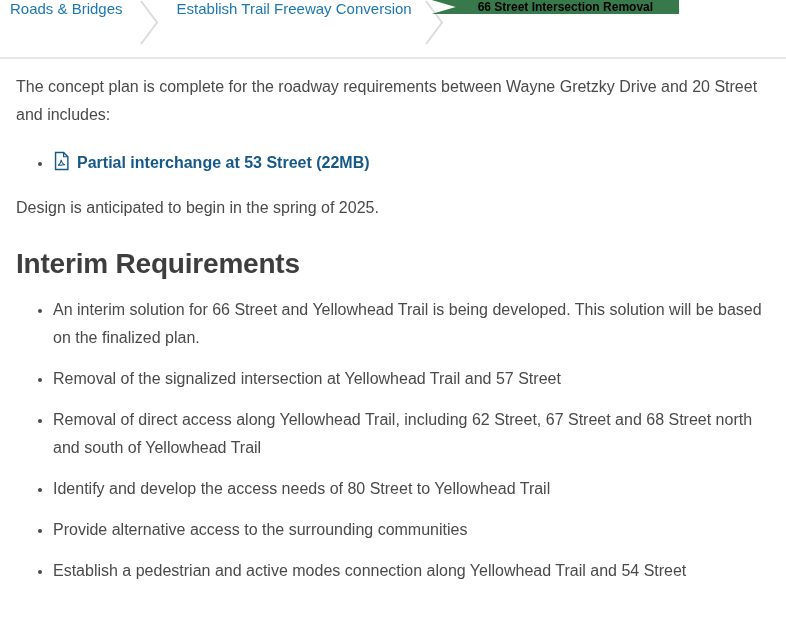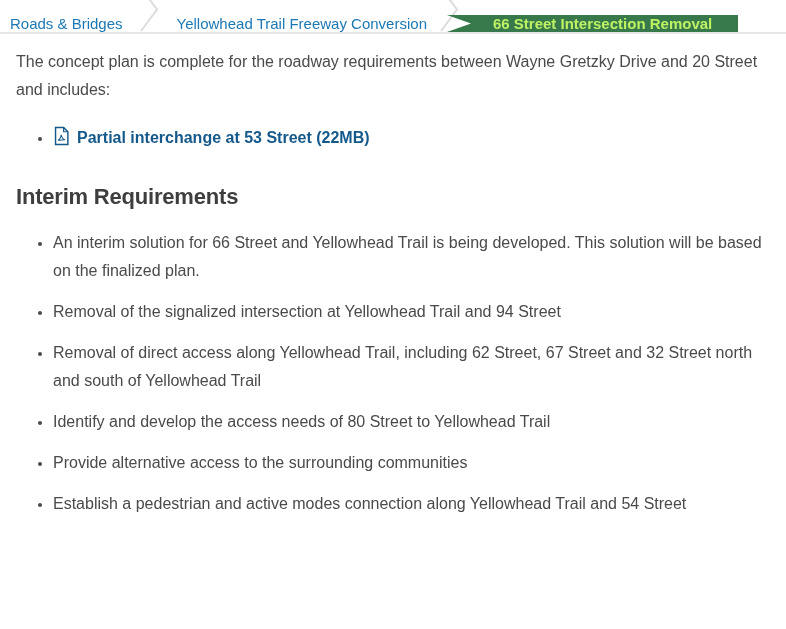--- a/index.html
+++ b/index.html
@@ -13,47 +13,47 @@
   }
   *{box-sizing:border-box;margin:0;padding:0;}
   html,body{background:#fff;}
   body{
     width:786px;height:629px;overflow:hidden;
     font-family:"Liberation Sans","DejaVu Sans",sans-serif;
     color:var(--body-gray);
   }
   
   .breadcrumb{
-    display:flex;align-items:flex-end;height:34px;
+    display:flex;align-items:flex-start;height:59px;
     border-bottom:2px solid var(--divider-gray);
     position:relative;overflow:hidden;
   }
   .crumb{
     display:flex;align-items:center;
     font-size:15px;color:var(--breadcrumb-blue);
     text-decoration:none;padding:0 14px 0 10px;white-space:nowrap;cursor:pointer;
   }
   .crumb.second{padding:0 10px 0 14px;}
   .sep{flex:0 0 auto;display:block;height:45px;}
   .active-tab{
     display:flex;align-items:center;
     background:var(--active-tab-green);
-    color:#bef264;font-weight:700;font-size:15px;white-space:nowrap;
+    color:#000000;font-weight:700;font-size:12px;white-space:nowrap;
     padding:0 26px 0 46px;margin-left:-16px;
     clip-path:polygon(0 0,100% 0,100% 100%,0 100%,24px 50%);
     cursor:default;
   }
   
   .content{padding:0 16px;}
   h1{
     font-size:26px;line-height:32px;font-weight:700;
     color:var(--heading-gray);margin-top:26px;letter-spacing:-0.3px;
   }
   h2{
-    font-size:22px;line-height:28px;font-weight:700;
+    font-size:28px;line-height:28px;font-weight:700;
     color:var(--heading-gray);margin-top:28px;letter-spacing:-0.2px;
   }
   p{font-size:16px;line-height:28px;margin-top:14px;color:var(--body-gray);}
   ul{margin-top:20px;padding-left:37px;}
   ul.req-list{margin-top:18px;}
   li{font-size:16px;line-height:28px;margin-bottom:13px;color:var(--body-gray);}
   li::marker{color:var(--body-gray);font-size:14px;}
   .pdf-link{
     color:var(--link-blue);font-weight:700;font-size:16px;
     text-decoration:none;cursor:pointer;
@@ -65,21 +65,21 @@
 </head>
 <body>
 
 <nav class="breadcrumb">
   <a class="crumb">Roads &amp; Bridges</a>
 
   <svg class="sep" width="26" height="45" viewBox="0 0 26 45">
     <polyline points="4,1 20,22.5 4,44" fill="none" stroke="#DCDCDC" stroke-width="2"></polyline>
   </svg>
 
-  <a class="crumb second">Yellowhead Trail Freeway Conversion</a>
+  <a class="crumb second">Establish Trail Freeway Conversion</a>
 
   <svg class="sep" width="26" height="45" viewBox="0 0 26 45">
     <polyline points="4,1 20,22.5 4,44" fill="none" stroke="#DCDCDC" stroke-width="2"></polyline>
   </svg>
 
   <div class="active-tab">66 Street Intersection Removal</div>
 </nav>
 
 <main class="content">
 
@@ -91,25 +91,26 @@
       <span class="pdf-icon">
         <svg width="17" height="20" viewBox="0 0 20 23">
           <path d="M3 1.5 h9.5 l5 5 v15 h-14.5 z" fill="none" stroke="#15598B" stroke-width="1.7"></path>
           <path d="M12.5 1.5 v5 h5" fill="none" stroke="#15598B" stroke-width="1.4"></path>
           <path d="M6 16.5 C8 15.8 9.3 12.2 9.6 10.2 C10.2 12.8 11.8 15.3 14 15.8 C11.5 15.9 8.5 16.6 6 16.5 Z" fill="none" stroke="#15598B" stroke-width="1.2"></path>
         </svg>
       </span><a class="pdf-link">Partial interchange at 53 Street (22MB)</a>
     </li>
   </ul>
 
+  <p>Design is anticipated to begin in the spring of 2025.</p>
 
   <h2>Interim Requirements</h2>
 
   <ul class="req-list">
     <li>An interim solution for 66 Street and Yellowhead Trail is being developed. This solution will be based on the finalized plan.</li>
-    <li>Removal of the signalized intersection at Yellowhead Trail and 94 Street</li>
-    <li>Removal of direct access along Yellowhead Trail, including 62 Street, 67 Street and 32 Street north and south of Yellowhead Trail</li>
+    <li>Removal of the signalized intersection at Yellowhead Trail and 57 Street</li>
+    <li>Removal of direct access along Yellowhead Trail, including 62 Street, 67 Street and 68 Street north and south of Yellowhead Trail</li>
     <li>Identify and develop the access needs of 80 Street to Yellowhead Trail</li>
     <li>Provide alternative access to the surrounding communities</li>
     <li>Establish a pedestrian and active modes connection along Yellowhead Trail and 54 Street</li>
   </ul>
 
 </main>
 
 </body></html>

